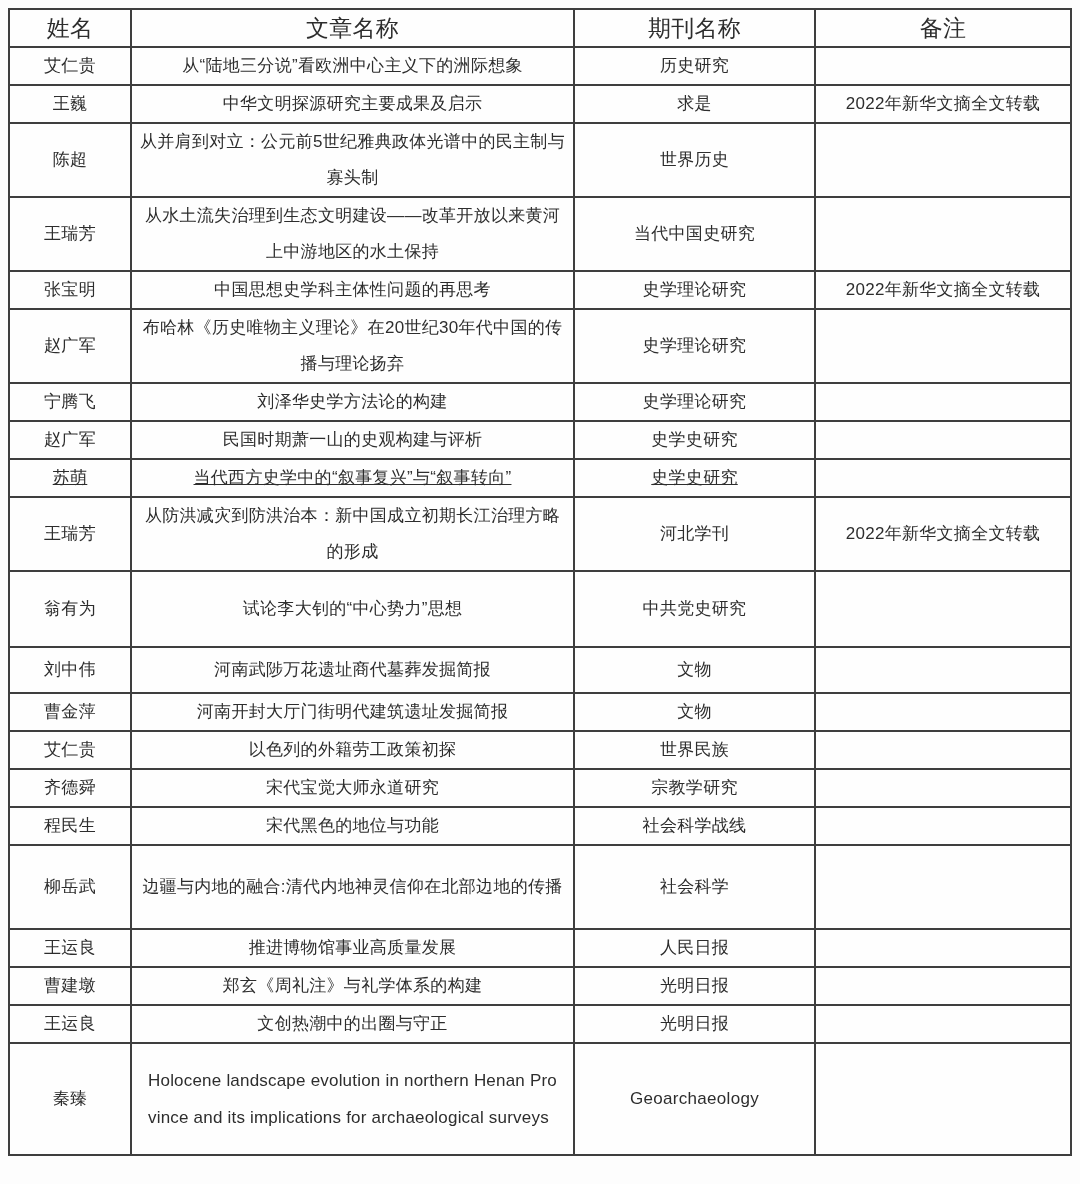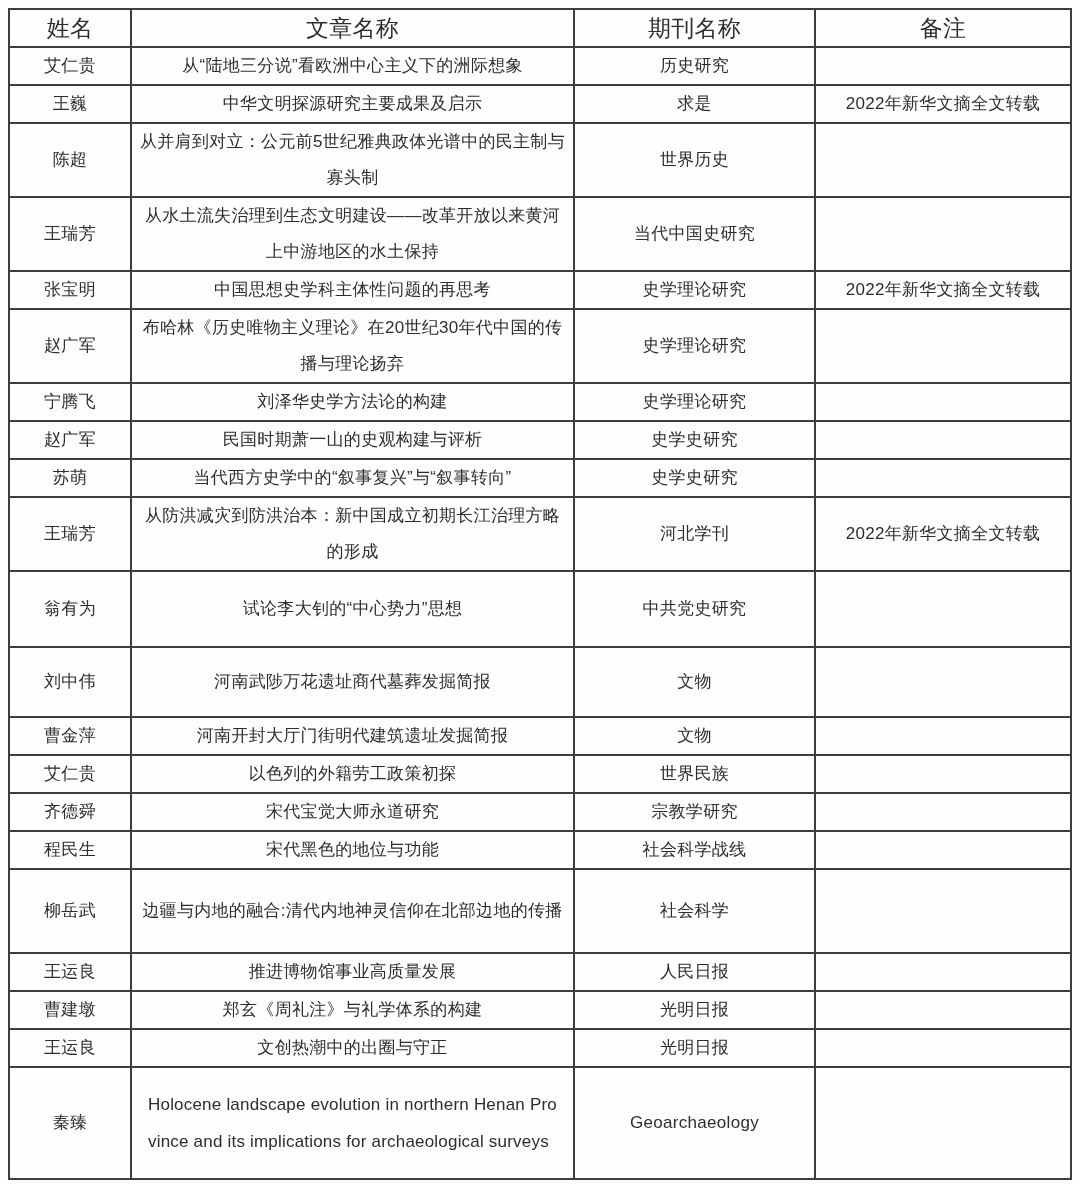--- a/index.html
+++ b/index.html
@@ -110,39 +110,39 @@
           <td class="cell-article">刘泽华史学方法论的构建</td>
           <td class="cell-journal">史学理论研究</td>
           <td class="cell-note"></td>
         </tr>
         <tr style="height: 37px;">
           <td class="cell-name">赵广军</td>
           <td class="cell-article">民国时期萧一山的史观构建与评析</td>
           <td class="cell-journal">史学史研究</td>
           <td class="cell-note"></td>
         </tr>
-        <tr style="height: 37px;">
+        <tr style="height: 37px; text-decoration: underline;">
           <td class="cell-name">苏萌</td>
           <td class="cell-article">当代西方史学中的“叙事复兴”与“叙事转向”</td>
           <td class="cell-journal">史学史研究</td>
           <td class="cell-note"></td>
         </tr>
         <tr style="height: 73px;">
           <td class="cell-name">王瑞芳</td>
           <td class="cell-article">从防洪减灾到防洪治本：新中国成立初期长江治理方略的形成</td>
           <td class="cell-journal">河北学刊</td>
           <td class="cell-note">2022年新华文摘全文转载</td>
         </tr>
         <tr style="height: 76px;">
           <td class="cell-name">翁有为</td>
           <td class="cell-article">试论李大钊的“中心势力”思想</td>
           <td class="cell-journal">中共党史研究</td>
           <td class="cell-note"></td>
         </tr>
-        <tr style="height: 70px; padding-left: 8px;">
+        <tr style="height: 46px; padding-left: 8px;">
           <td class="cell-name">刘中伟</td>
           <td class="cell-article">河南武陟万花遗址商代墓葬发掘简报</td>
           <td class="cell-journal">文物</td>
           <td class="cell-note"></td>
         </tr>
         <tr style="height: 36px;">
           <td class="cell-name">曹金萍</td>
           <td class="cell-article">河南开封大厅门街明代建筑遗址发掘简报</td>
           <td class="cell-journal">文物</td>
           <td class="cell-note"></td>

